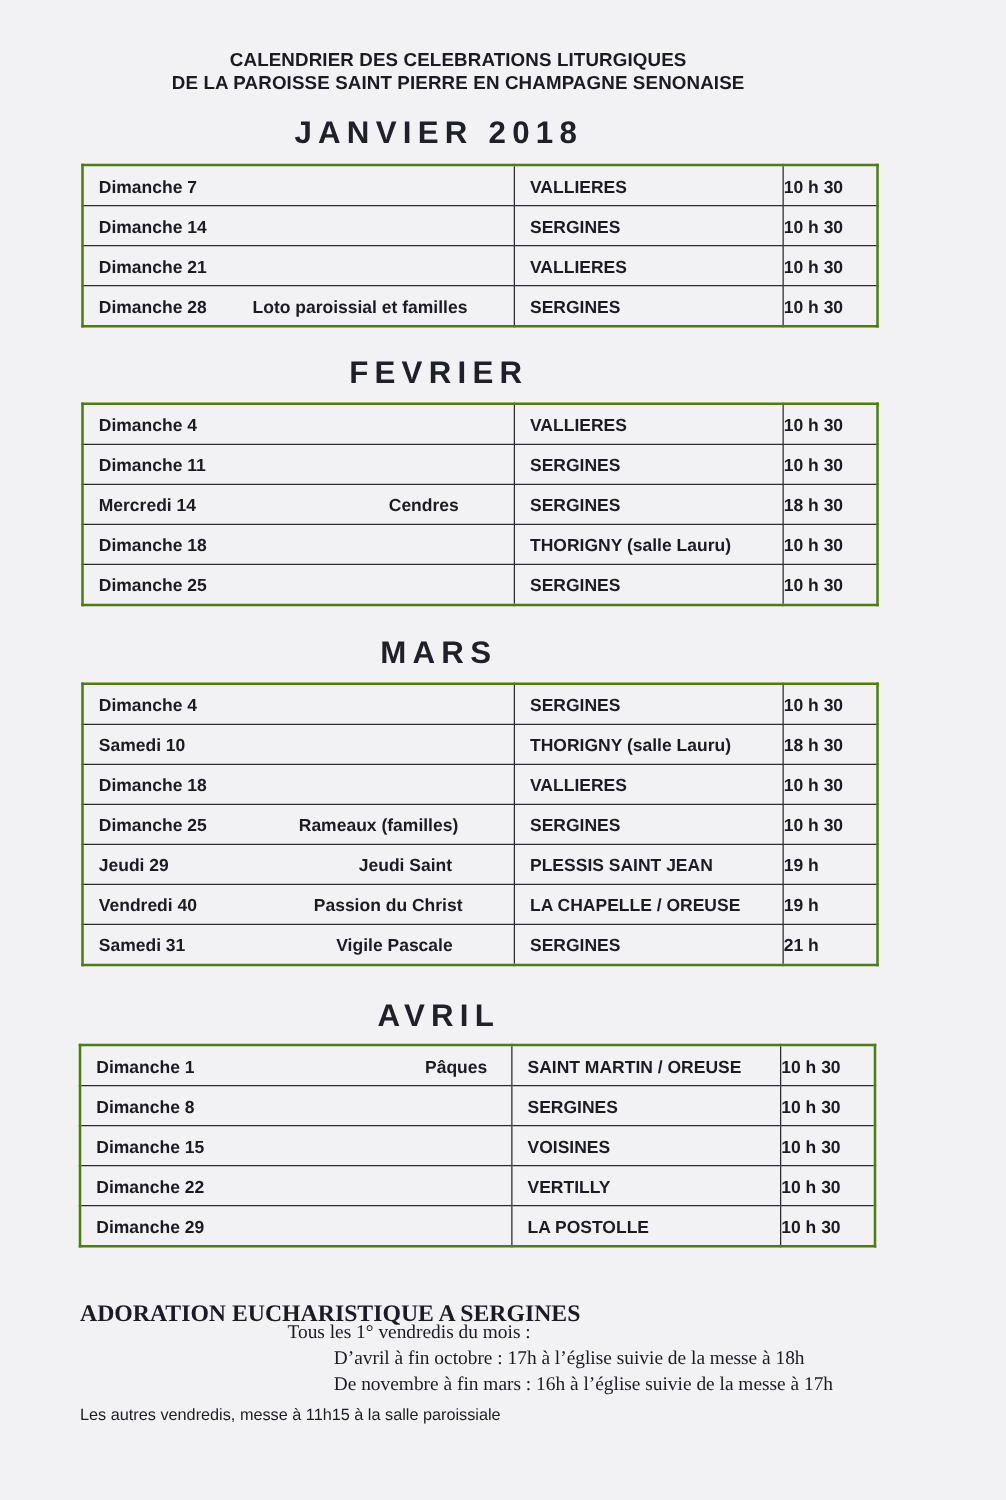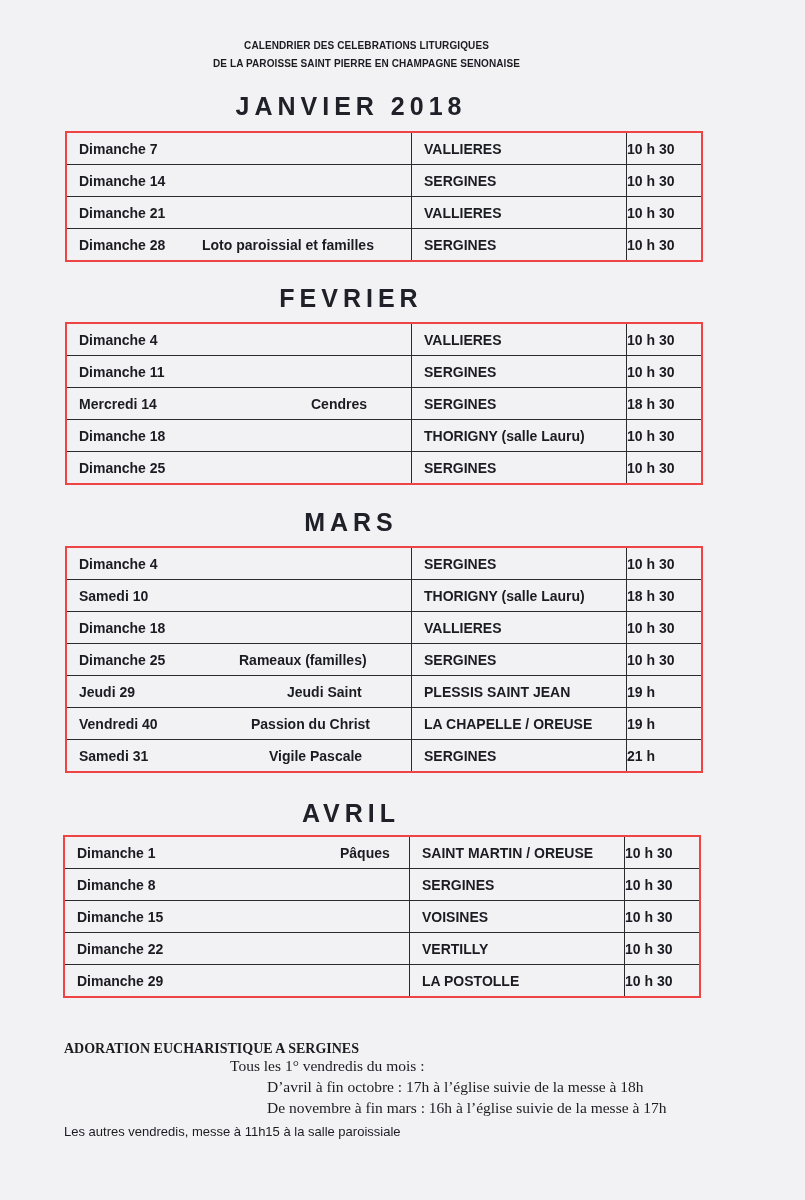--- a/index.html
+++ b/index.html
@@ -5,45 +5,45 @@
   html, body { margin:0; padding:0; }
   body {
     width:805px; height:1200px; overflow:hidden;
     background:#f2f2f4;
     font-family:"Liberation Sans", sans-serif;
     color:#1b1b22;
     position:relative;
   }
   .header {
     position:absolute; left:0; width:733px; text-align:center;
-    font-weight:bold; font-size:10px; letter-spacing:0.1px;
+    font-weight:bold; font-size:15px; letter-spacing:0.1px;
   }
   .h1 { top:40px; }
   .h2 { top:58px; }
   .month {
     position:absolute; left:0; width:702px; text-align:center;
     font-weight:bold; font-size:25px; letter-spacing:5px; color:#202028;
   }
   table.cal {
     position:absolute; border-collapse:collapse;
-    border:2px solid #ef4444;
+    border:2px solid #4d7c0f;
     font-size:14px; font-weight:bold;
   }
   table.cal td {
     border:1.5px solid #2a2a30; padding:0 0 0 12px; height:31px;
     vertical-align:middle; white-space:nowrap;
   }
   td.c1 { width:332px; position:relative; }
   td.c2 { width:202px; }
   td.c3 { width:74px; text-align:left; padding-left:0 !important; }
   .day { position:absolute; left:12px; top:50%; transform:translateY(-50%); }
   .note { position:absolute; top:50%; transform:translateY(-50%); }
   .ador-title {
     position:absolute; left:64px; top:1041px;
-    font-family:"Liberation Serif", serif; font-weight:bold; font-size:14px;
+    font-family:"Liberation Serif", serif; font-weight:bold; font-size:19px;
   }
   .serif {
     position:absolute; font-family:"Liberation Serif", serif; font-size:15.5px;
   }
   .last {
     position:absolute; left:64px; top:1124px; font-size:13px;
   }
 </style>
 </head>
 <body>

